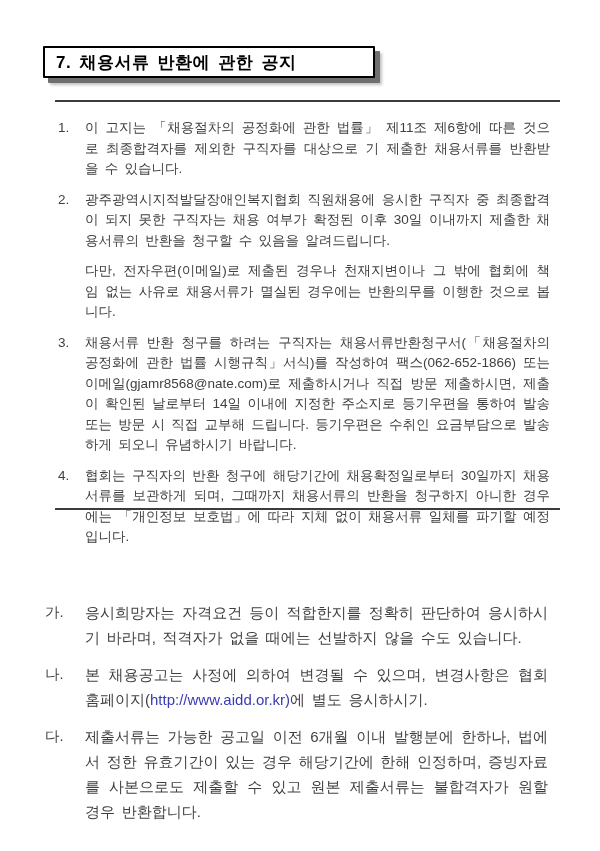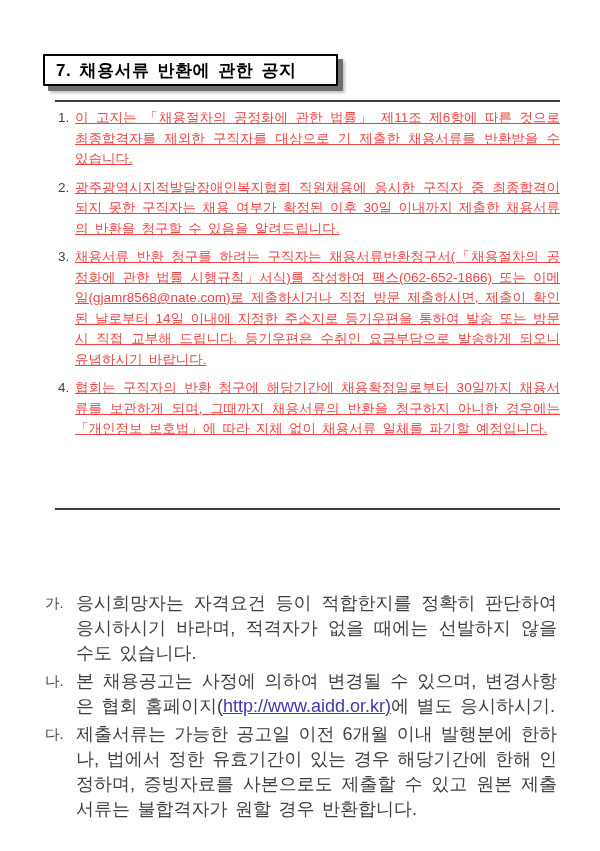--- a/index.html
+++ b/index.html
@@ -26,21 +26,21 @@
     display: flex;
     align-items: center;
     padding-left: 11px;
     font-weight: 700;
     font-size: 17px;
     color: #000000;
     letter-spacing: 0.5px;
     word-spacing: 3px;
     white-space: nowrap;
   }
-  .box7 { left: 43px; top: 54px; width: 295px; height: 32px; }
+  .box7 { left: 43px; top: 46px; width: 332px; height: 32px; }
   .box8 { left: 45px; top: 546px; width: 242px; height: 31px; }
 
   .hrule {
     position: absolute;
     left: 55px;
     width: 505px;
     height: 2px;
     background: #3c3c3c;
   }
   .hr1 { top: 100px; }
@@ -59,27 +59,26 @@
   }
   .list7 .marker {
     position: absolute;
     left: 0; top: 0;
     width: 16px;
     font-size: 13.5px;
     line-height: 20.5px;
     color: #3f3f3f;
   }
   .para {
-    margin: 0;
+    margin: 10px;
     font-size: 13.5px;
     line-height: 20.5px;
-    color: #ef4444;
+    color: #404040;
     text-align: justify;
     word-spacing: 2.5px;
-    text-decoration: underline;
   }
 
   
   .list8 {
     position: absolute;
     left: 45px; top: 588px;
     width: 515px;
   }
   .list8 .ditem8 {
     position: relative;
@@ -88,30 +87,29 @@
   }
   .list8 .marker8 {
     position: absolute;
     left: 0; top: 0;
     width: 26px;
     font-size: 14.5px;
     line-height: 25px;
     color: #3f3f3f;
   }
   .para8 {
-    margin: 3px;
-    font-size: 18px;
+    margin: 12px;
+    font-size: 15px;
     line-height: 25px;
     color: #3f3f3f;
     text-align: justify;
     word-spacing: 2.5px;
   }
   .link {
     color: #3b3bb4;
-    text-decoration: underline;
     cursor: pointer;
   }
 </style>
 </head>
 <body>
 
 <div class="page">
 
   <div class="sec-box box7">
     <span>7. 채용서류 반환에 관한 공지</span>
@@ -119,20 +117,21 @@
   <div class="hrule hr1"></div>
 
   <div class="list7">
     <div class="ditem">
       <span class="marker">1.</span>
       <p class="para">이 고지는 「채용절차의 공정화에 관한 법률」 제11조 제6항에 따른 것으로 최종합격자를 제외한 구직자를 대상으로 기 제출한 채용서류를 반환받을 수 있습니다.</p>
     </div>
     <div class="ditem">
       <span class="marker">2.</span>
       <p class="para">광주광역시지적발달장애인복지협회 직원채용에 응시한 구직자 중 최종합격이 되지 못한 구직자는 채용 여부가 확정된 이후 30일 이내까지 제출한 채용서류의 반환을 청구할 수 있음을 알려드립니다.</p>
+      <p class="para">다만, 전자우편(이메일)로 제출된 경우나 천재지변이나 그 밖에 협회에 책임 없는 사유로 채용서류가 멸실된 경우에는 반환의무를 이행한 것으로 봅니다.</p>
     </div>
     <div class="ditem">
       <span class="marker">3.</span>
       <p class="para">채용서류 반환 청구를 하려는 구직자는 채용서류반환청구서(「채용절차의 공정화에 관한 법률 시행규칙」서식)를 작성하여 팩스(062-652-1866) 또는 이메일(gjamr8568@nate.com)로 제출하시거나 직접 방문 제출하시면, 제출이 확인된 날로부터 14일 이내에 지정한 주소지로 등기우편을 통하여 발송 또는 방문 시 직접 교부해 드립니다. 등기우편은 수취인 요금부담으로 발송하게 되오니 유념하시기 바랍니다.</p>
     </div>
     <div class="ditem">
       <span class="marker">4.</span>
       <p class="para">협회는 구직자의 반환 청구에 해당기간에 채용확정일로부터 30일까지 채용서류를 보관하게 되며, 그때까지 채용서류의 반환을 청구하지 아니한 경우에는 「개인정보 보호법」에 따라 지체 없이 채용서류 일체를 파기할 예정입니다.</p>
     </div>
   </div>

